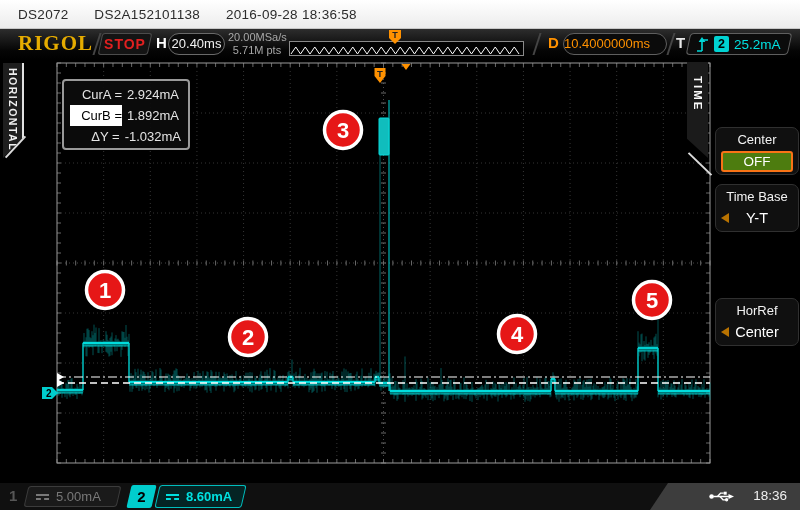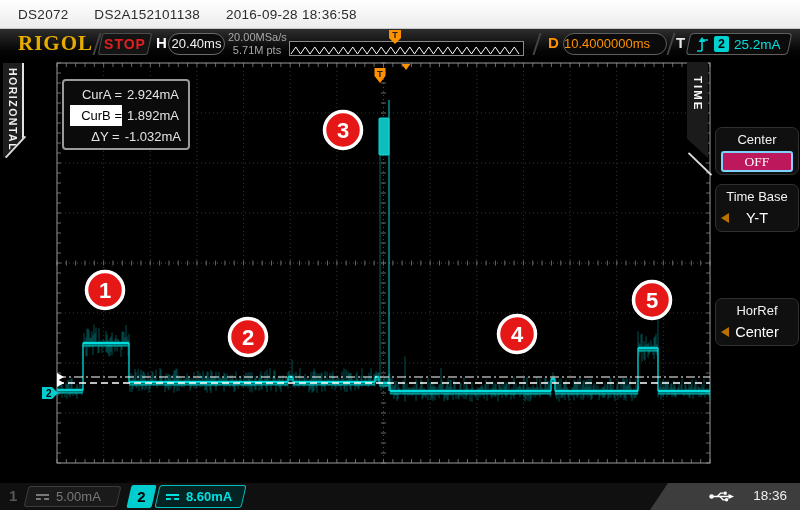--- a/index.html
+++ b/index.html
@@ -68,22 +68,22 @@
     background:rgba(12,12,12,.93);border:2px solid #9a9a9a;border-radius:4px;padding:3px 7px 0 6px;}
   .cur-row{display:flex;font-size:13px;line-height:21px;color:#e4e4e4;}
   .cur-row .lbl{width:52px;text-align:right;margin-right:5px;white-space:pre;}
   .cur-row .lbl.hl{background:#fff;color:#000;}
   .cur-row .val{flex:1;}
 
   
   .menu-item{position:absolute;left:715px;width:84px;height:48px;background:#101010;
     border:1px solid #303030;border-radius:7px;z-index:2;text-align:center;}
   .menu-label{margin-top:4px;font-size:13px;color:#f2f2f2;}
-  .menu-value.boxed{margin:4px auto 0;width:72px;height:21px;border:2px solid #7dd3fc;
-    border-radius:3px;background:#be185d;color:#fff;font-size:13.5px;line-height:17px;font-family:Liberation Serif, serif;}
+  .menu-value.boxed{margin:4px auto 0;width:72px;height:21px;border:2px solid #f97316;
+    border-radius:3px;background:#4d7c0f;color:#fff;font-size:13.5px;line-height:17px;}
   .menu-value.arrow{margin-top:6px;position:relative;color:#fff;font-size:14.5px;}
   .menu-value.arrow .tri{position:absolute;left:5px;top:3px;width:0;height:0;
     border-top:5px solid transparent;border-bottom:5px solid transparent;border-right:8px solid #b87200;}
 
   
   .bottombar{position:absolute;left:0;top:483px;width:800px;height:27px;background:#101010;z-index:2;}
   .bottombar>*{position:absolute;}
   .wedge{right:0;top:0;width:150px;height:27px;background:#3d3d3d;
     clip-path:polygon(12% 0,100% 0,100% 100%,0 100%);}
   .ch1num{left:9px;top:4px;color:#565656;font-weight:bold;font-size:15px;}

